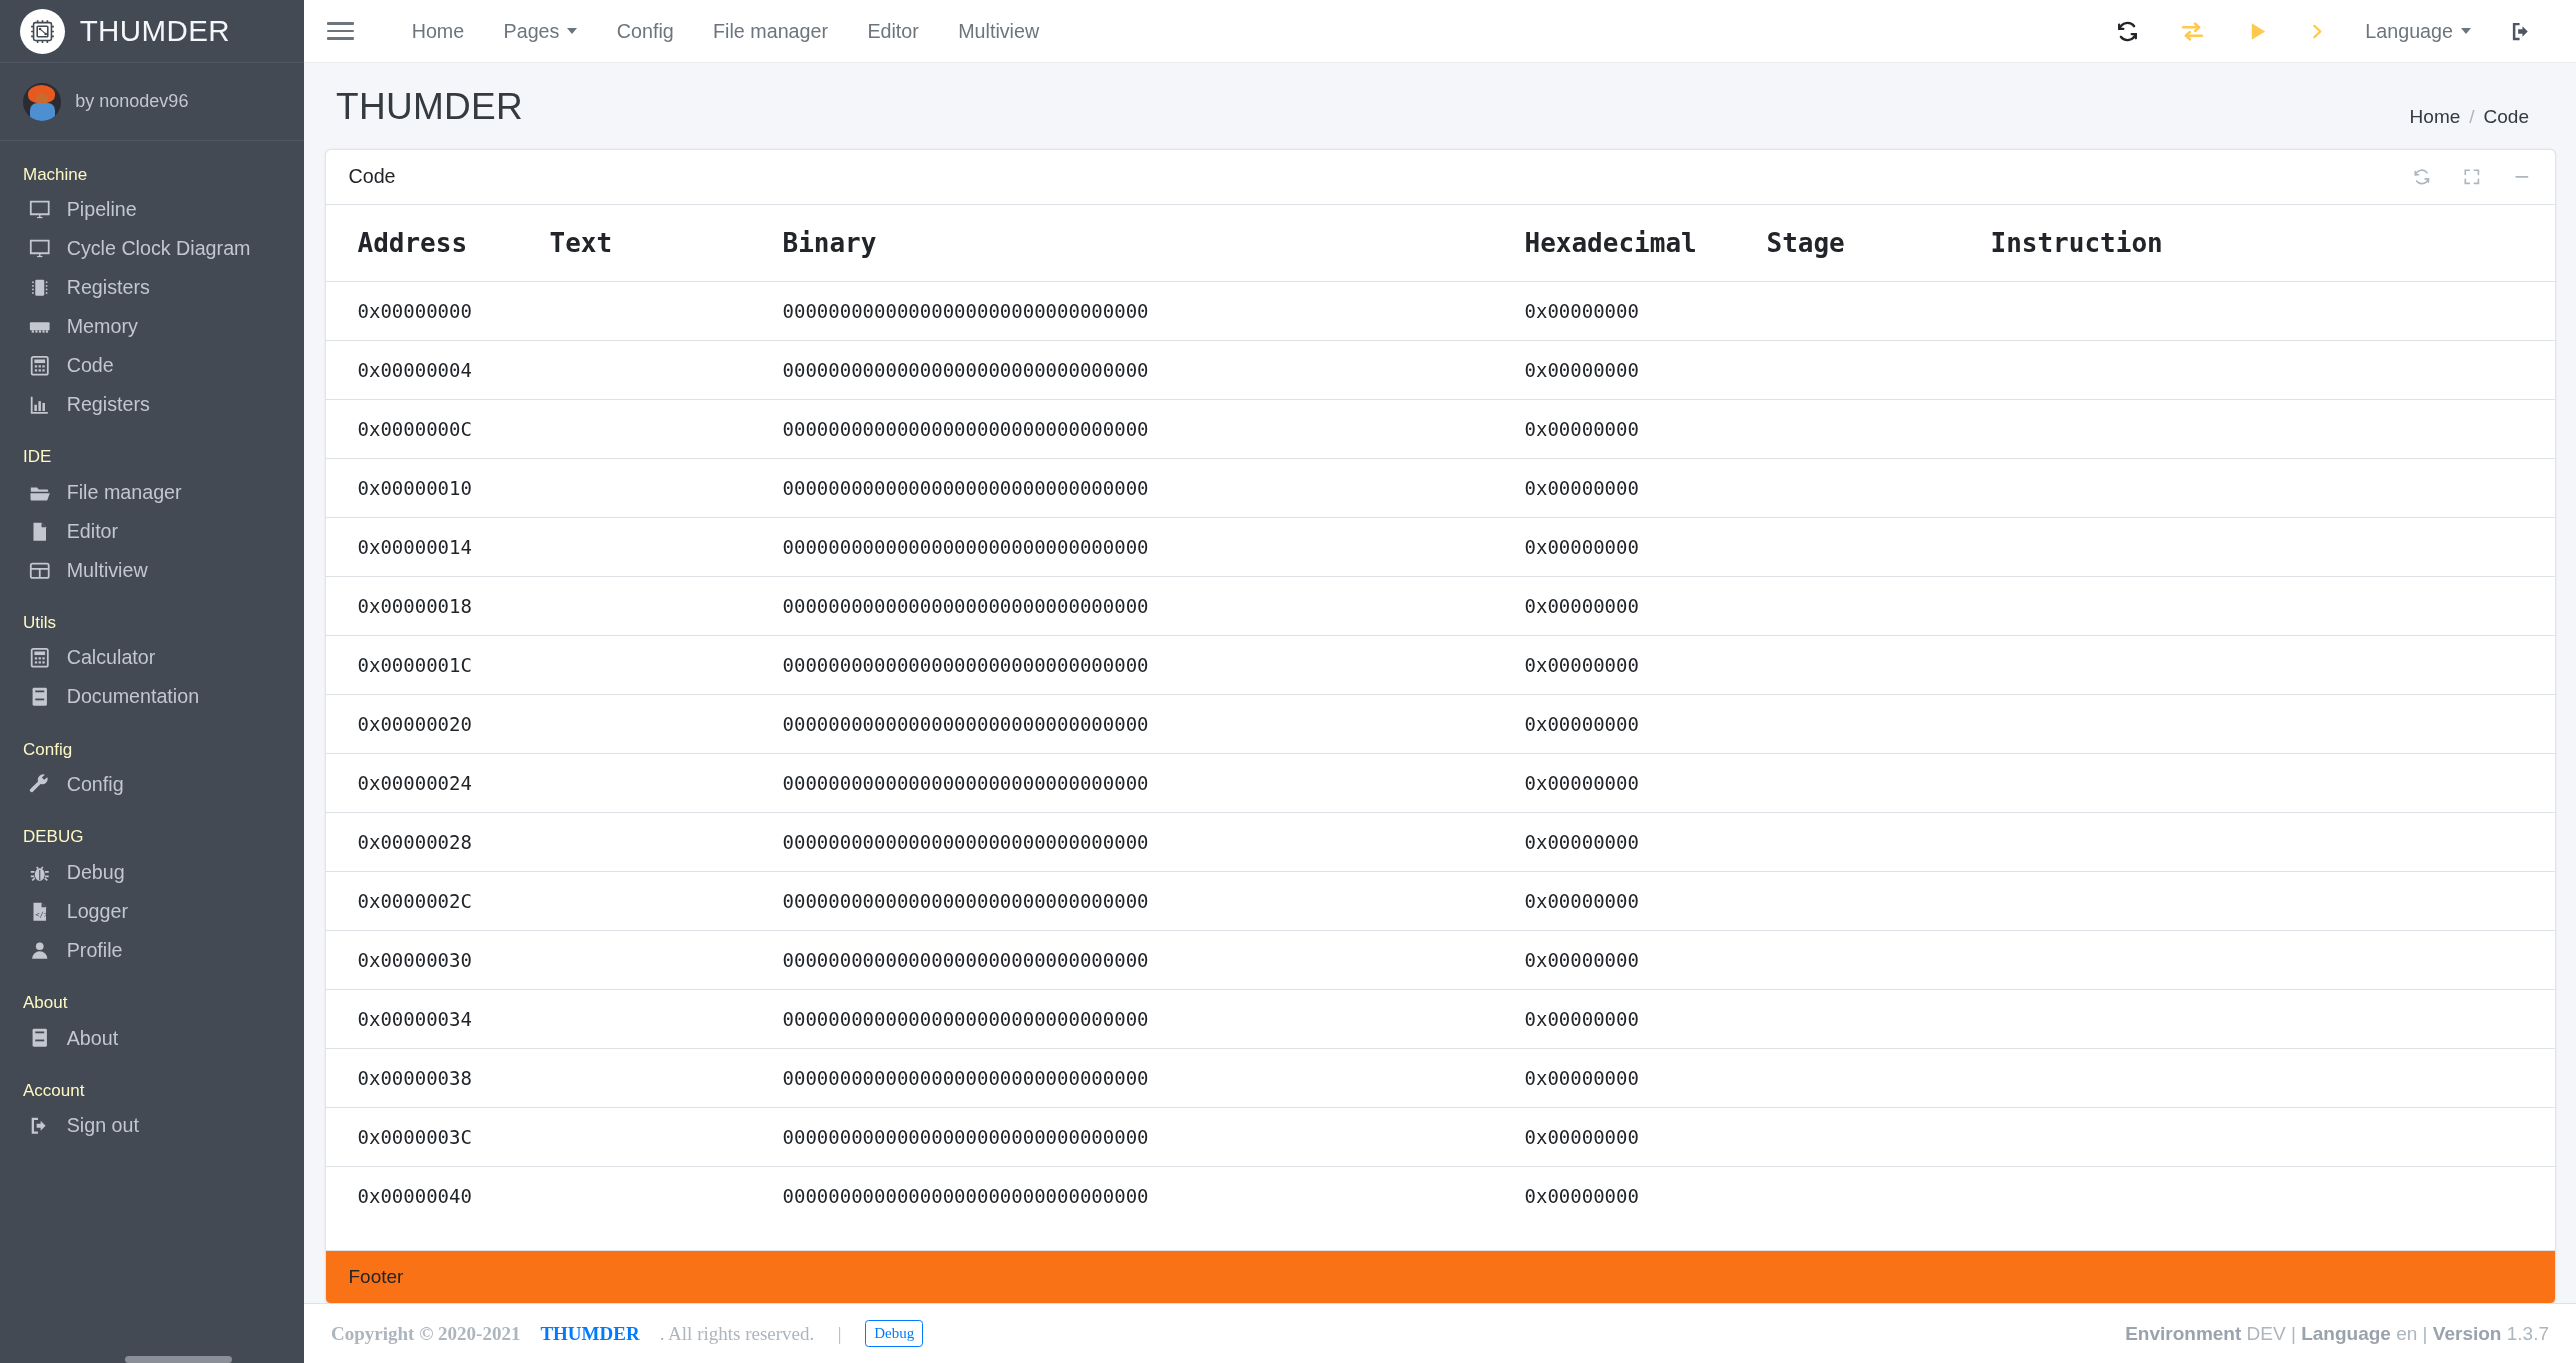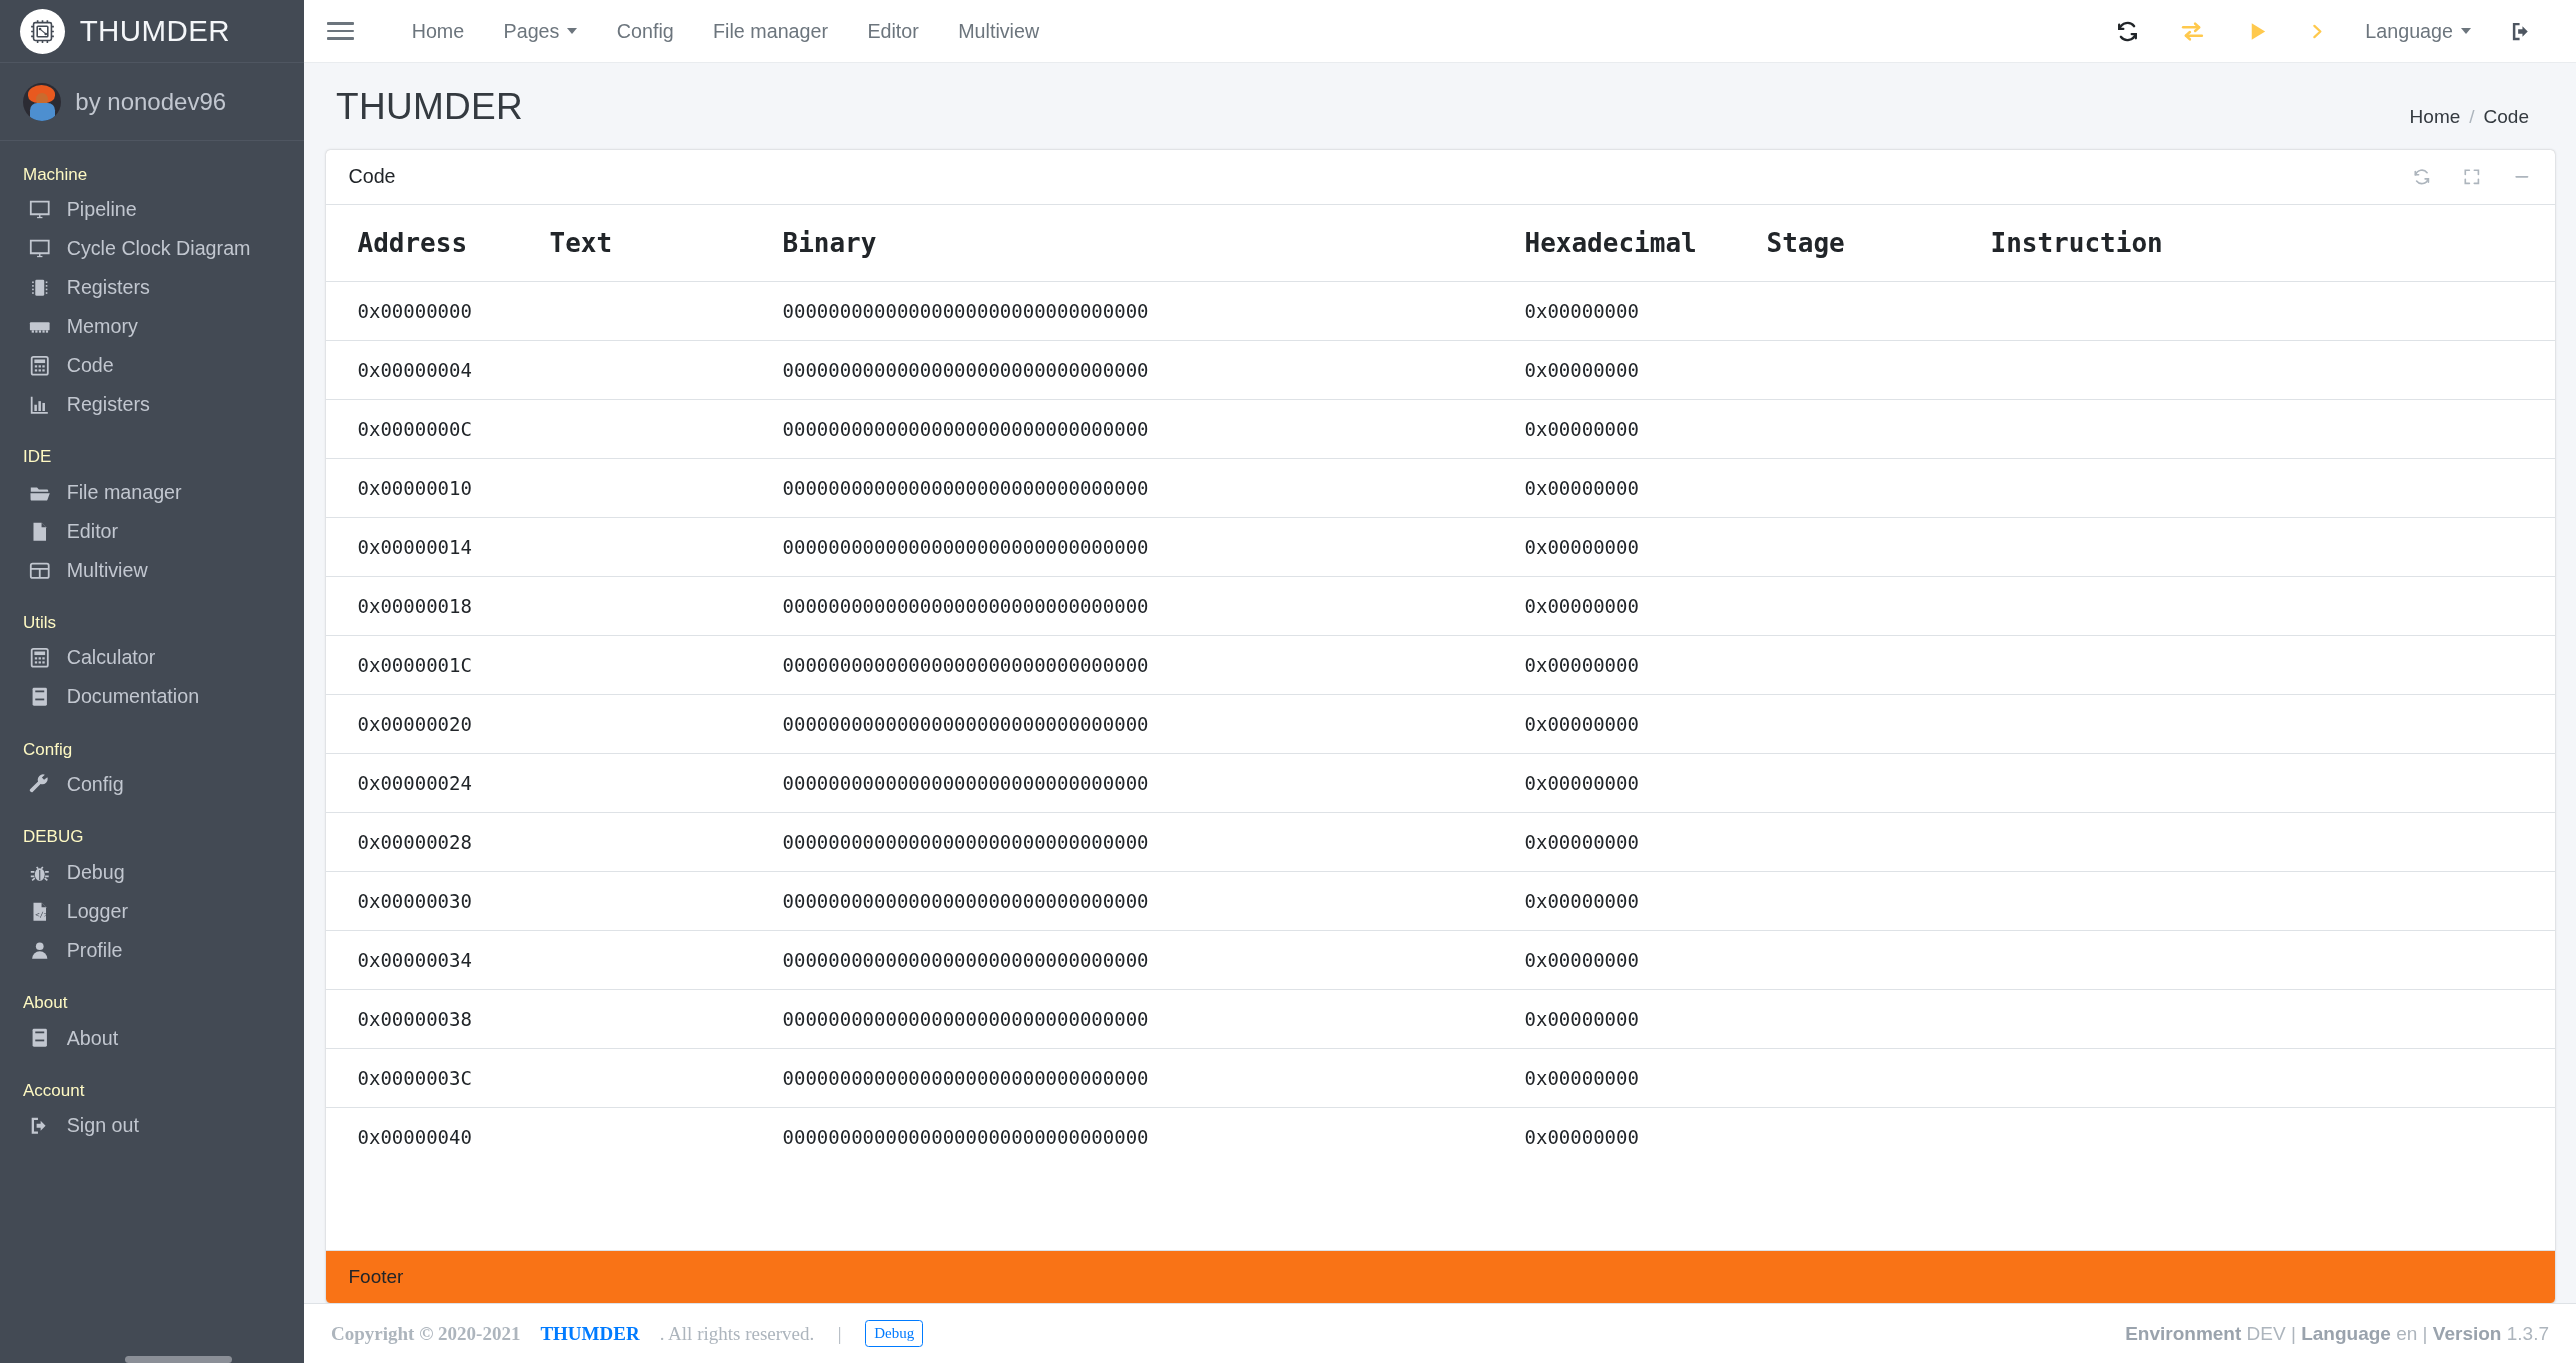--- a/index.html
+++ b/index.html
@@ -49,21 +49,21 @@
   .avatar {
     width: 38px; height: 38px; flex: 0 0 38px;
     border-radius: 50%;
     overflow: hidden;
     background: #2b2b33;
     position: relative;
   }
   .avatar .a-hair { position:absolute; left:5.4px; top:2.7px; width:27px; height:18px; background:#e8591f; border-radius:50% 50% 40% 40%; }
   .avatar .a-body { position:absolute; left:7.2px; top:20.6px; width:25px; height:18px; background:#4d8fd0; border-radius:7.2px 7.2px 0 0; }
   .avatar .a-face { position:absolute; left:13.4px; top:10.7px; width:11.6px; height:12.5px; background:#c96b2e; border-radius:50%; }
-  .user-name { margin-left: 14.3px; font-size: 24px; color: #c2c7d0; }
+  .user-name { margin-left: 14.3px; font-size: 18px; color: #c2c7d0; }
 
   .nav-section { margin-top: 14.3px; }
   .nav-header {
     font-size: 17px;
     color: #fef9c3;
     padding: 9px 23px 5.4px 23px;
     font-weight: 400;
   }
   .nav-item {
     display: flex; align-items: center;
@@ -662,20 +662,28 @@
             </tr>
             <tr>
               <td class="col-addr">0x00000028</td>
               <td class="col-text"></td>
               <td class="col-bin">00000000000000000000000000000000</td>
               <td class="col-hex">0x00000000</td>
               <td class="col-stage"></td>
               <td class="col-instr"></td>
             </tr>
             <tr>
+              <td class="col-addr">0x0000002C</td>
+              <td class="col-text"></td>
+              <td class="col-bin">00000000000000000000000000000000</td>
+              <td class="col-hex">0x00000000</td>
+              <td class="col-stage"></td>
+              <td class="col-instr"></td>
+            </tr>
+            <tr>
               <td class="col-addr">0x00000030</td>
               <td class="col-text"></td>
               <td class="col-bin">00000000000000000000000000000000</td>
               <td class="col-hex">0x00000000</td>
               <td class="col-stage"></td>
               <td class="col-instr"></td>
             </tr>
             <tr>
               <td class="col-addr">0x00000034</td>
               <td class="col-text"></td>

